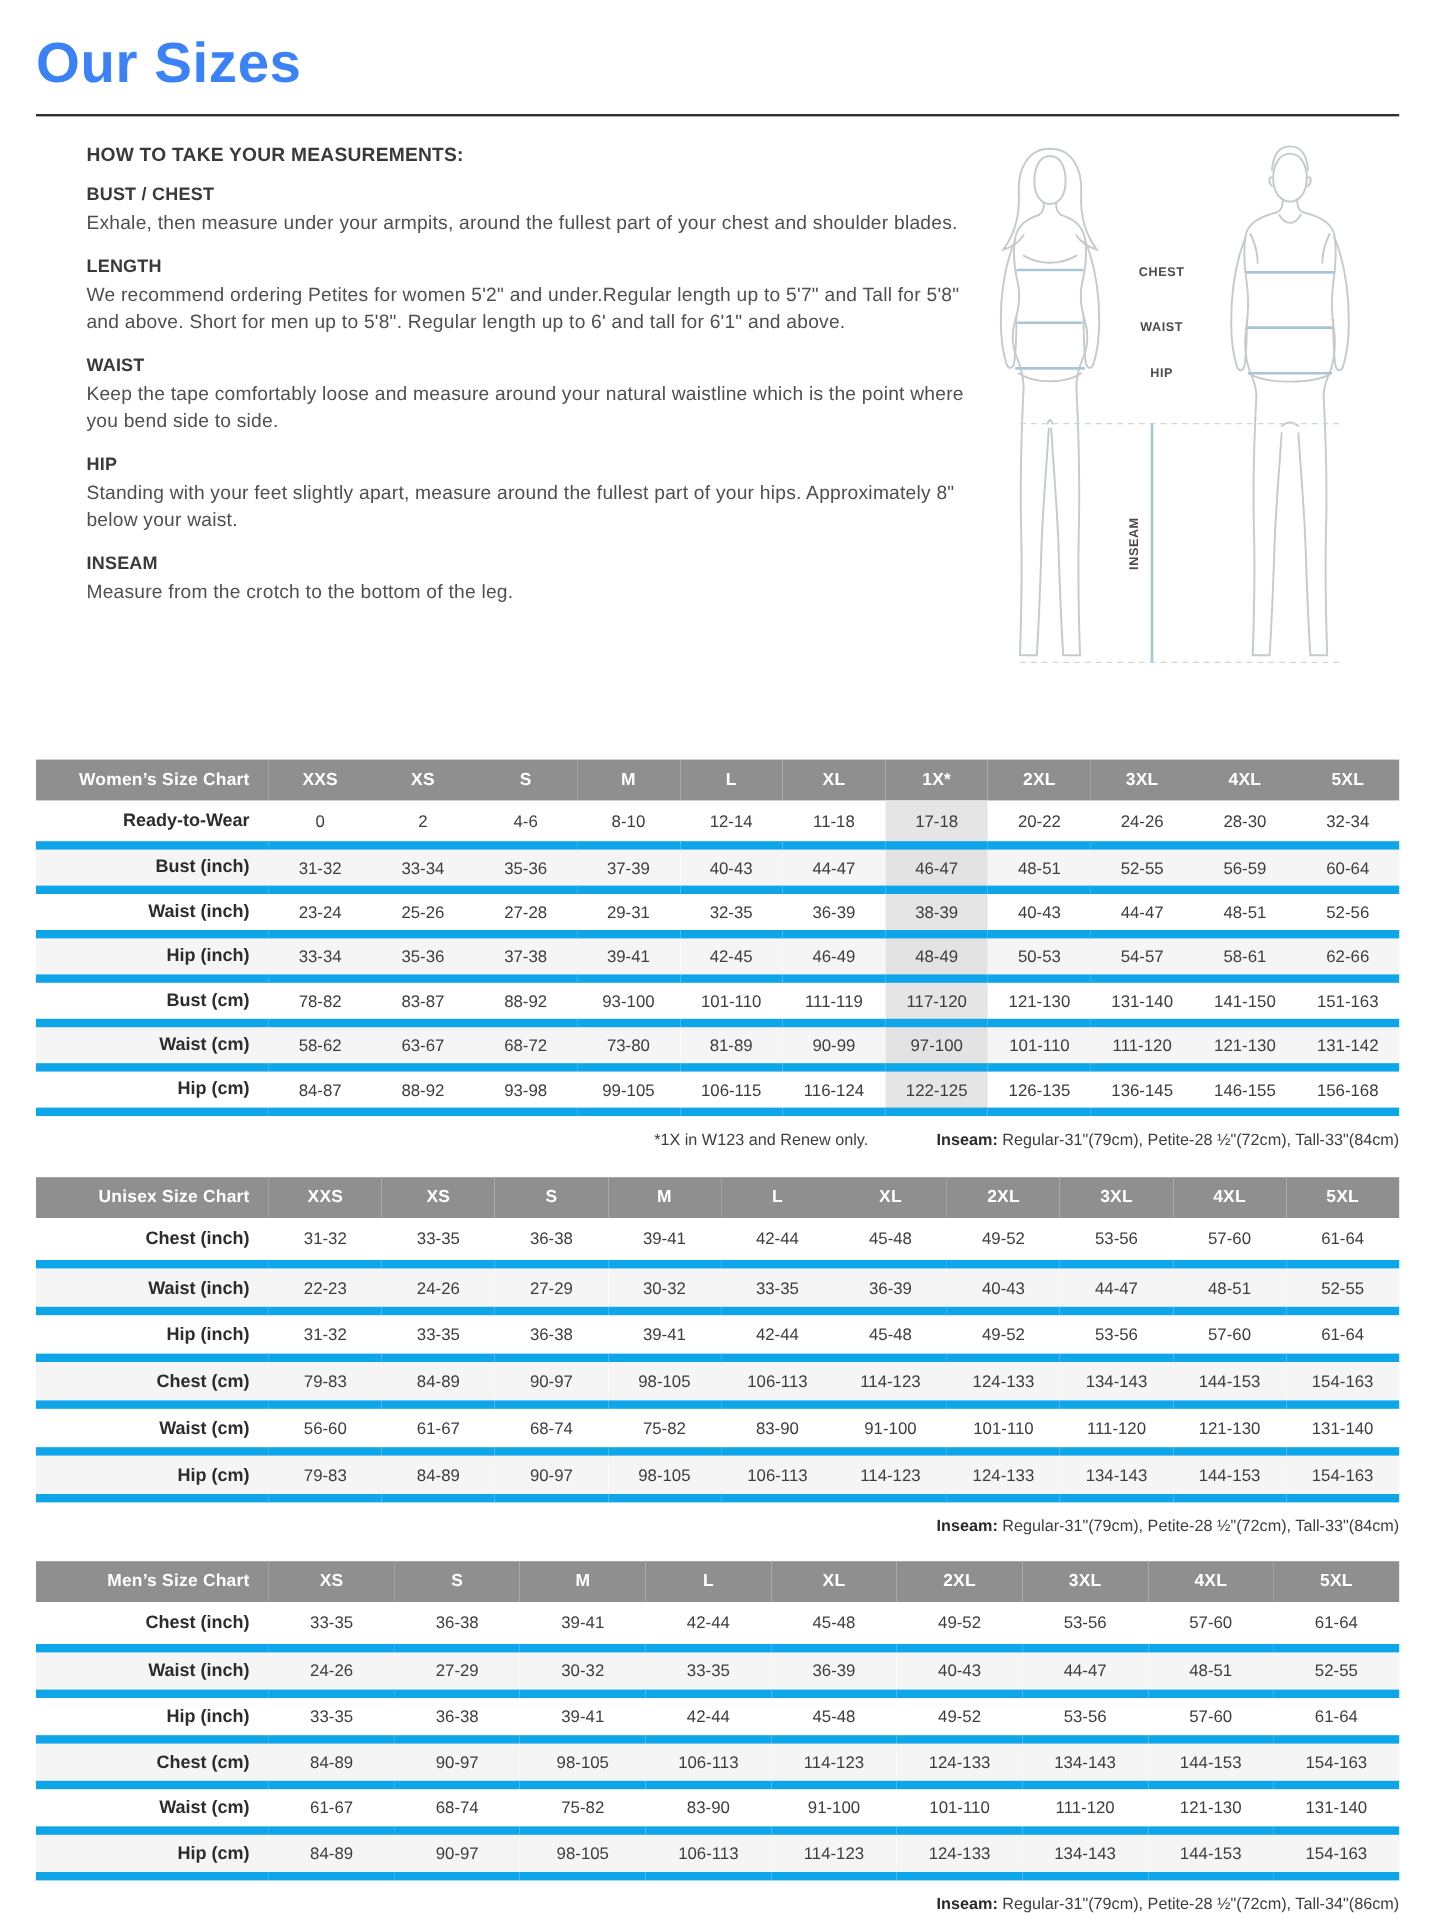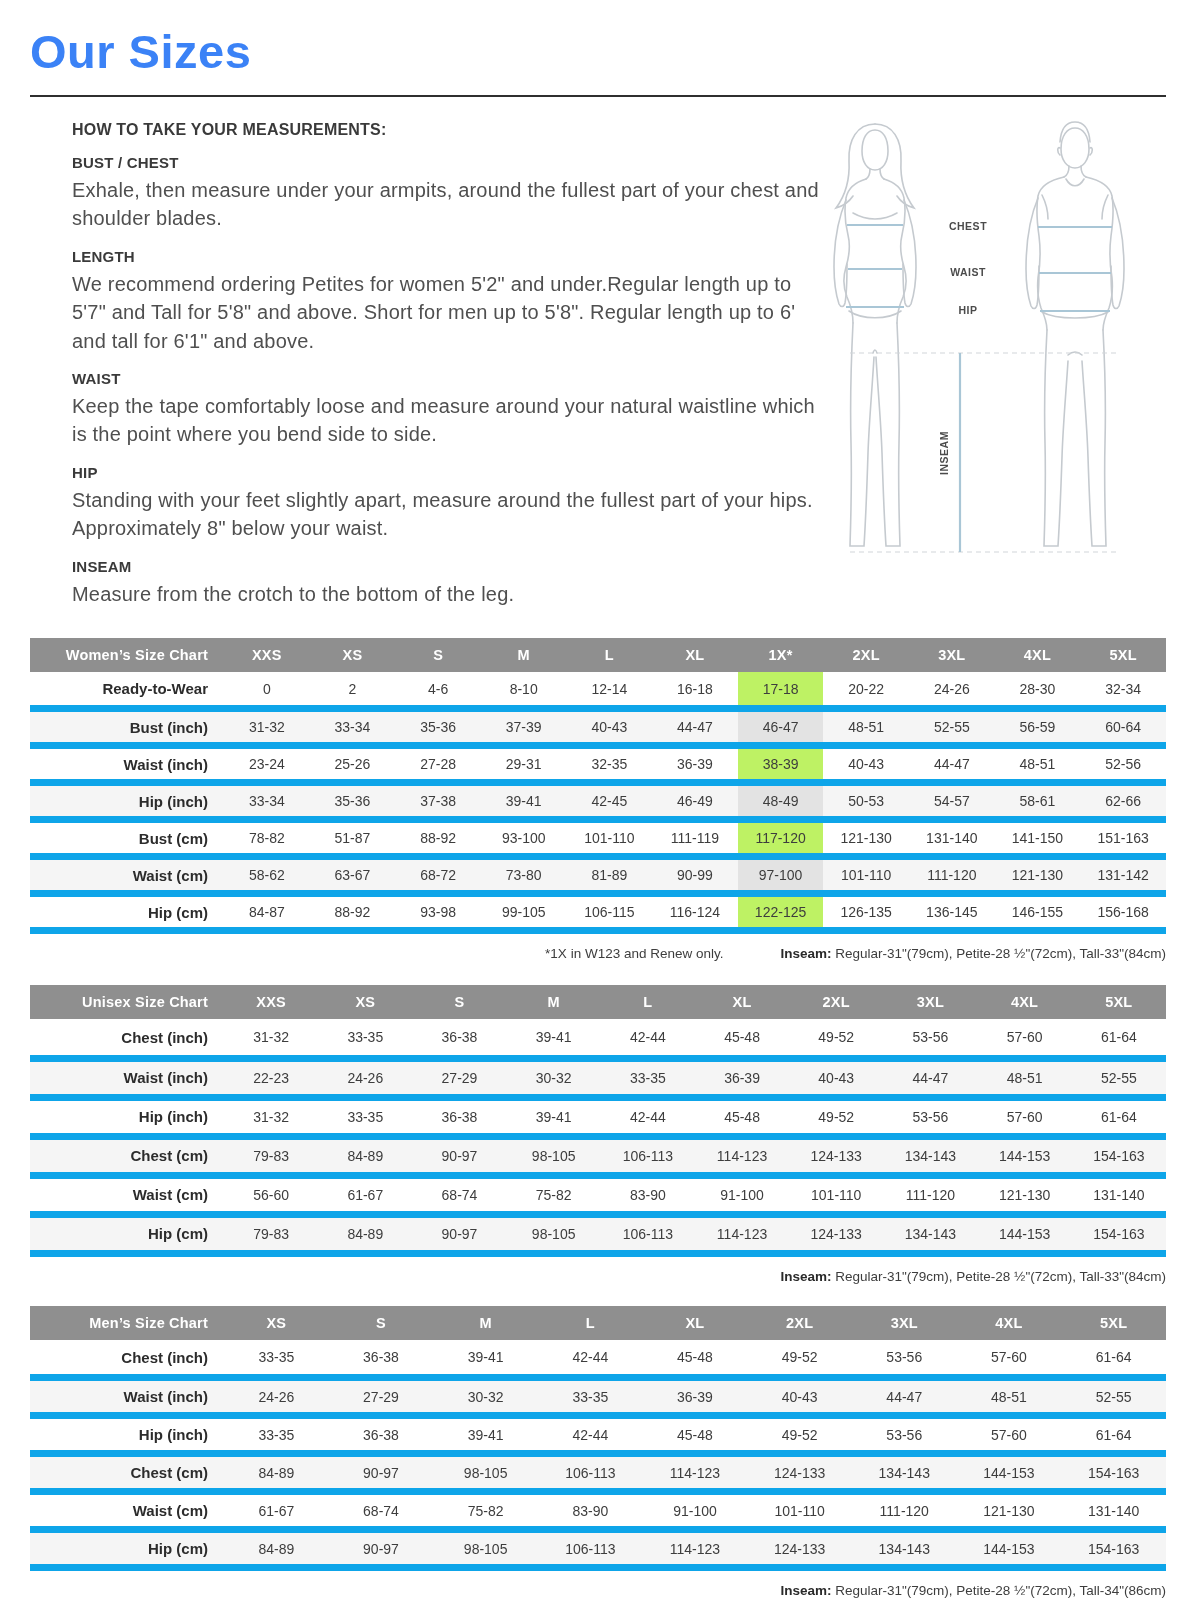--- a/index.html
+++ b/index.html
@@ -8,40 +8,40 @@
   .page { position:relative; padding:24px 34px 0 30px; }
 
   h1.page-title { font-size:47px; font-weight:bold; color:#3b82f6; letter-spacing:.5px; margin-bottom:16px; }
   .title-rule { border:none; border-top:2px solid #2f2f2f; margin-bottom:24px; }
 
   .top-section { position:relative; min-height:482px; }
   .instructions { width:748px;margin-left:42px; }
   .instructions h2 { font-size:16px; font-weight:bold; color:#3a3a3a; letter-spacing:.2px; margin-bottom:15px; }
   .ins-section { margin-bottom:15px; }
   .ins-section h3 { font-size:15px; font-weight:bold; color:#3a3a3a; letter-spacing:.2px; margin-bottom:5px; }
-  .ins-section p { font-size:20px; line-height:1.42; color:#4f4f4f; letter-spacing:.2px; }
+  .ins-section p { font-size:16px; line-height:1.42; color:#4f4f4f; letter-spacing:.2px; }
 
   .figures { position:absolute; top:-6px; right:-2px; width:378px; height:470px; }
 
   .table-block { margin-top:30px; }
   .table-block.t1 { margin-top:24px; }
   .table-block.t2 { margin-top:22px; }
 
   table.size-table { width:100%; border-collapse:collapse; table-layout:fixed; }
   table.size-table thead tr { height:34px; }
   table.size-table thead th { background:#8f8f8f; color:#ffffff; font-size:14.5px; font-weight:bold; text-align:center; letter-spacing:.2px; }
   table.size-table thead th.tbl-title { text-align:right; padding-right:16px; width:194px; }
   table.size-table tbody tr { border-bottom:7px solid #0ea5e9; }
   .t0 table.size-table tbody tr { height:37px; }
   .t1 table.size-table tbody tr { height:39px; }
   .t2 table.size-table tbody tr { height:38px; }
   table.size-table tbody tr:nth-child(even) { background:#f5f5f5; }
   table.size-table tbody th.row-label { text-align:right; padding-right:16px; font-size:15px; font-weight:bold; color:#2c2c2c; }
   table.size-table td { text-align:center; font-size:14px; color:#3d3d3d; }
-  table.size-table td.hl { background:#bef264; }
+  table.size-table td.hl { background:#e5e5e5; }
   table.size-table tbody tr:nth-child(even) td.hl { background:#e3e3e3; }
 
   .footnote-row { display:flex; justify-content:flex-end; align-items:baseline; gap:57px; margin-top:12px; font-size:13.5px; color:#3d3d3d; }
   .footnote-row .inseam-note b { font-weight:bold; color:#2a2a2a; }
 </style>
 </head>
 <body>
 
 <div class="page">
 
@@ -153,21 +153,21 @@
           </tr>
         </thead>
         <tbody>
           <tr>
             <th class="row-label">Ready-to-Wear</th>
             <td>0</td>
             <td>2</td>
             <td>4-6</td>
             <td>8-10</td>
             <td>12-14</td>
-            <td>16-18</td>
+            <td>11-18</td>
             <td class="hl">17-18</td>
             <td>20-22</td>
             <td>24-26</td>
             <td>28-30</td>
             <td>32-34</td>
           </tr>
           <tr>
             <th class="row-label">Bust (inch)</th>
             <td>31-32</td>
             <td>33-34</td>
@@ -205,21 +205,21 @@
             <td>46-49</td>
             <td class="hl">48-49</td>
             <td>50-53</td>
             <td>54-57</td>
             <td>58-61</td>
             <td>62-66</td>
           </tr>
           <tr>
             <th class="row-label">Bust (cm)</th>
             <td>78-82</td>
-            <td>51-87</td>
+            <td>83-87</td>
             <td>88-92</td>
             <td>93-100</td>
             <td>101-110</td>
             <td>111-119</td>
             <td class="hl">117-120</td>
             <td>121-130</td>
             <td>131-140</td>
             <td>141-150</td>
             <td>151-163</td>
           </tr>

